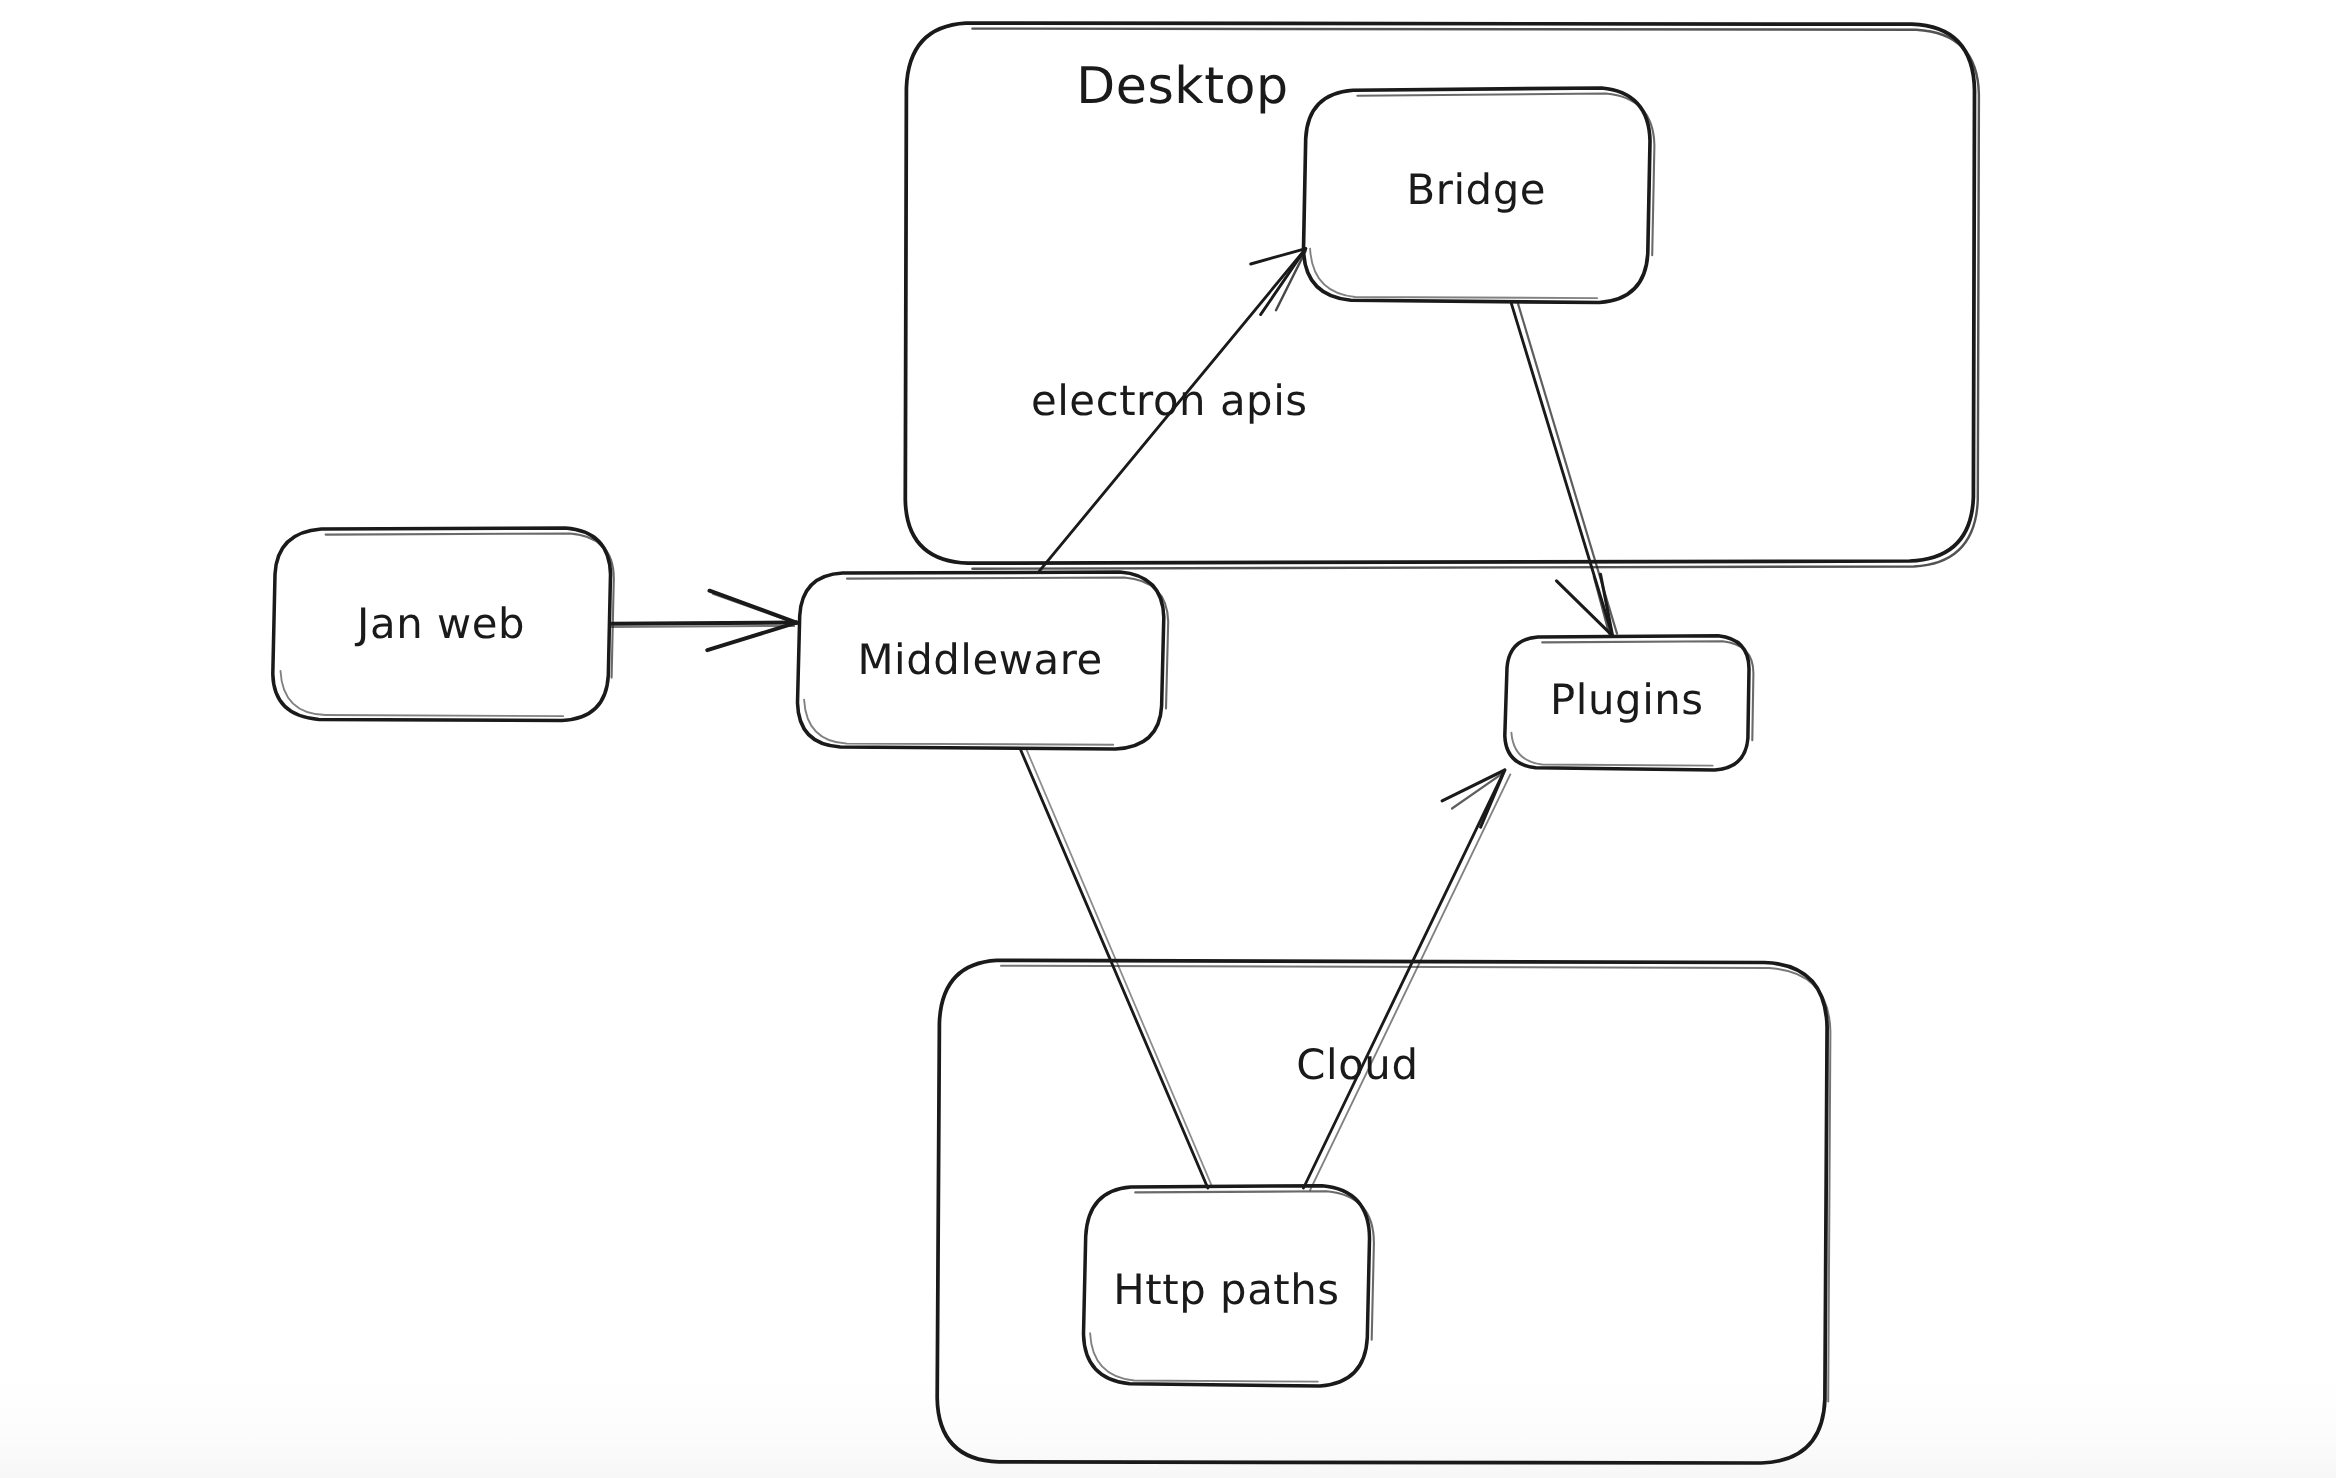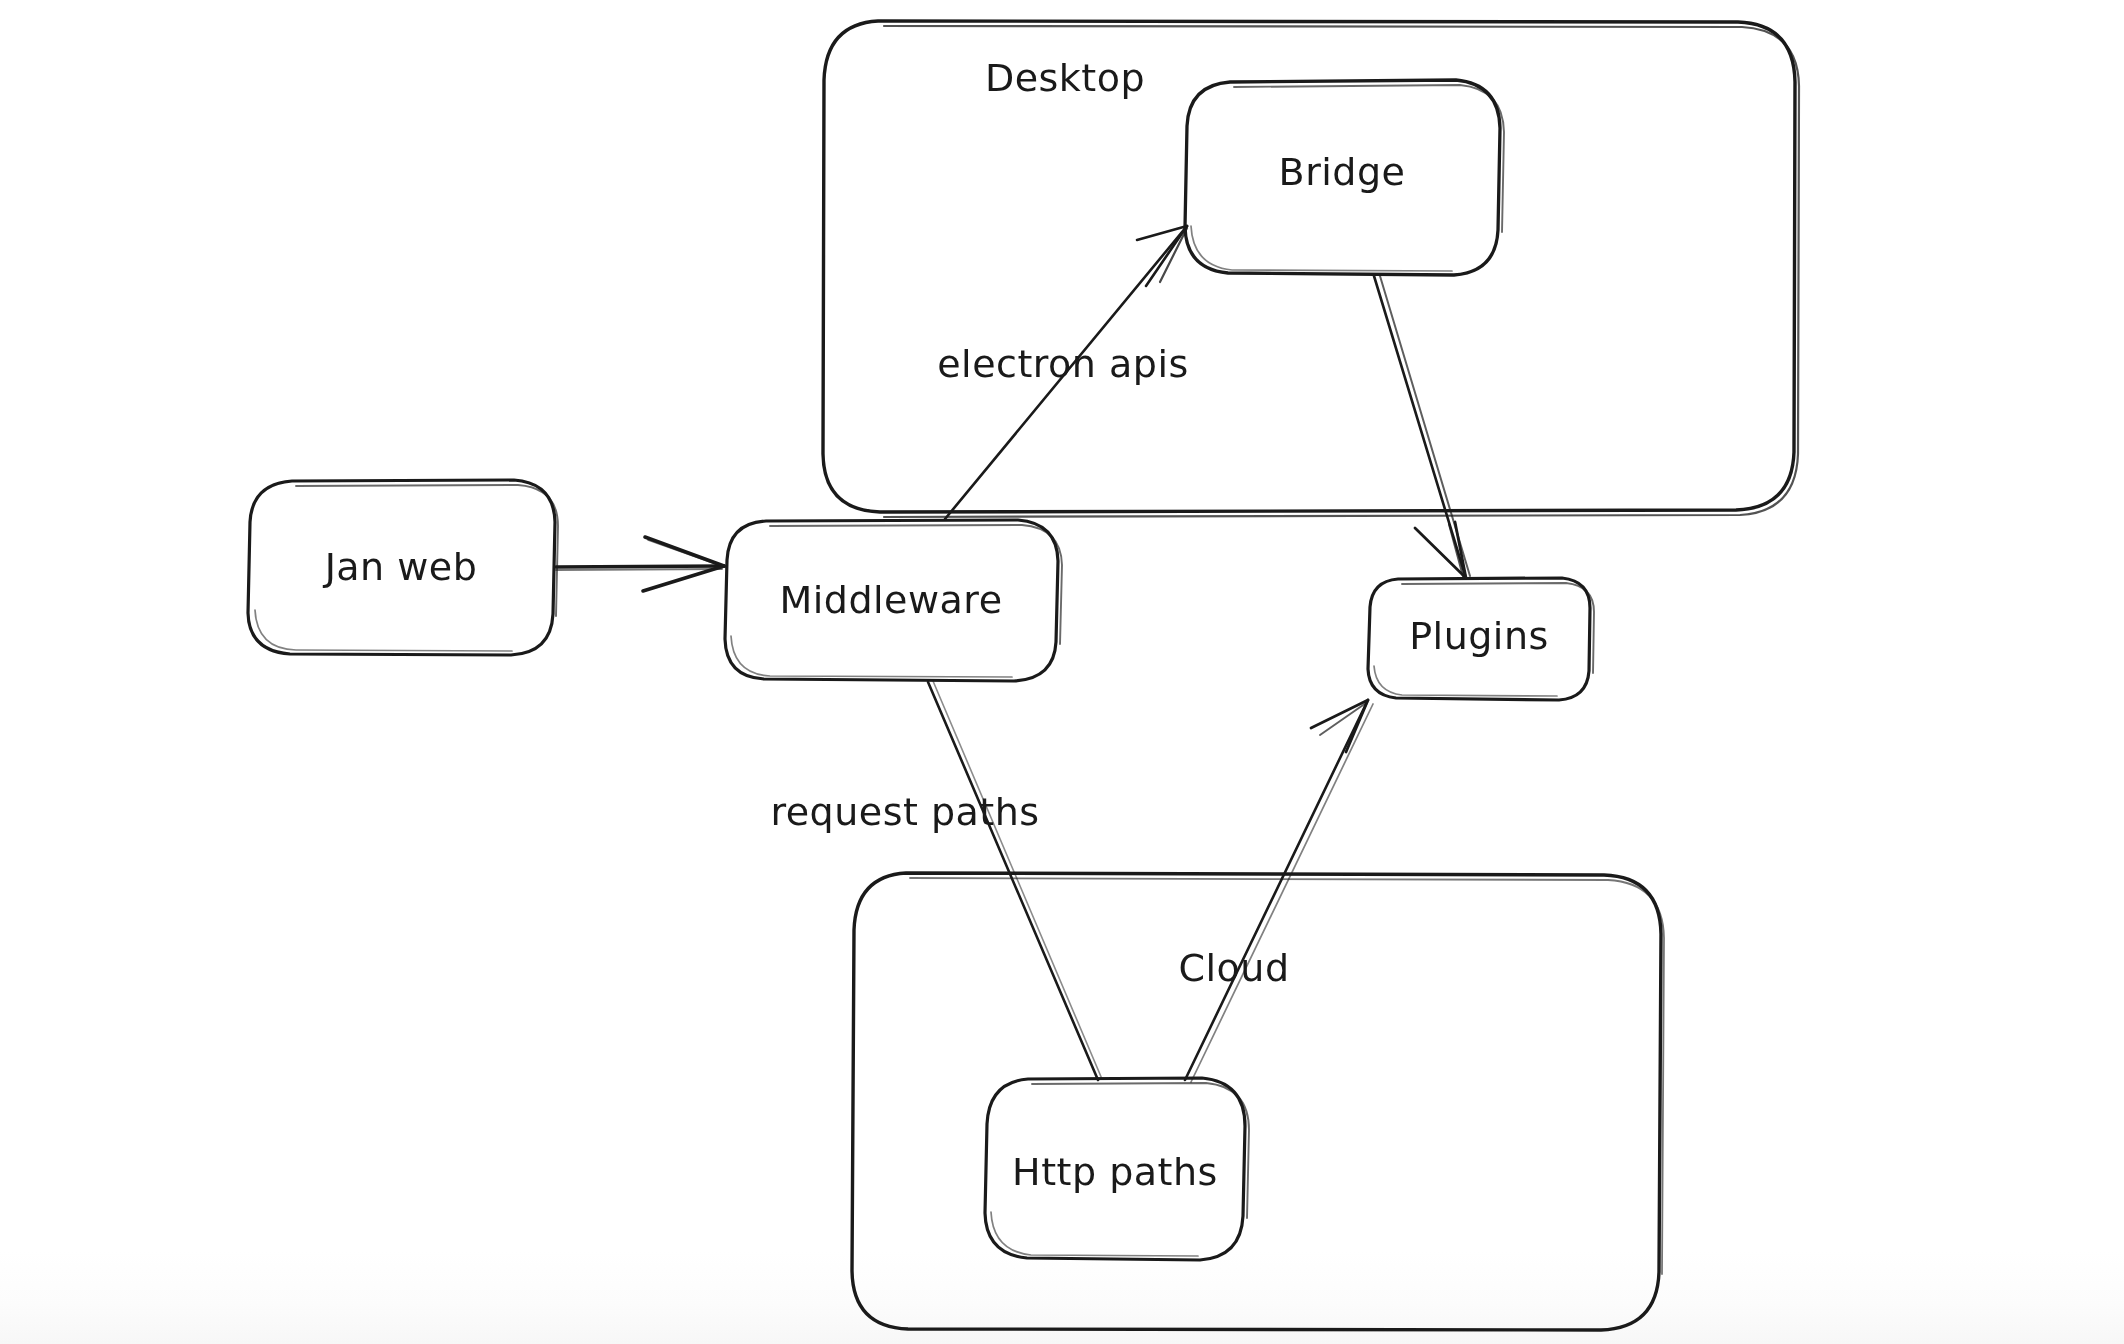--- a/index.html
+++ b/index.html
@@ -28,22 +28,23 @@
     color: #1a1a1a;
     font-family: "DejaVu Sans", sans-serif;
     white-space: nowrap;
     -webkit-font-smoothing: antialiased;
   }
   .node-label {
     font-size: 38px;
     letter-spacing: 0.5px;
   }
   .group-title {
-    font-size: 38px;
+    font-size: 46px;
     letter-spacing: 0.5px;
+    margin-left: 10px;
   }
   .edge-label {
     font-size: 38px;
     letter-spacing: 0.5px;
   }
   .note-line {
     font-size: 40px;
     letter-spacing: 0.5px;
   }
   .centered {
@@ -147,21 +148,20 @@
   <div class="node-label centered" style="left:891px; top:600px;">Middleware</div>
 
   <div class="node-label centered" style="left:1342px; top:172px;">Bridge</div>
 
   <div class="node-label centered" style="left:1479px; top:636px;">Plugins</div>
 
   <div class="node-label centered" style="left:1115px; top:1172px;">Http paths</div>
 
   <div class="edge-label centered" style="left:1063px; top:364px;">electron apis</div>
 
-  <div class="edge-label centered" style="left:905px; top:812px;">request paths</div>
 
   <div class="edge-label centered" style="left:1214px; top:968px;margin-left:20px;">Cloud</div>
 
 
 
   <div class="hit" style="left:823px; top:20px; width:972px; height:492px;"></div>
   <div class="hit" style="left:852px; top:872px; width:808px; height:458px;"></div>
   <div class="hit" style="left:248px; top:480px; width:307px; height:175px;"></div>
   <div class="hit" style="left:725px; top:520px; width:333px; height:160px;"></div>
   <div class="hit" style="left:1185px; top:80px; width:315px; height:195px;"></div>

